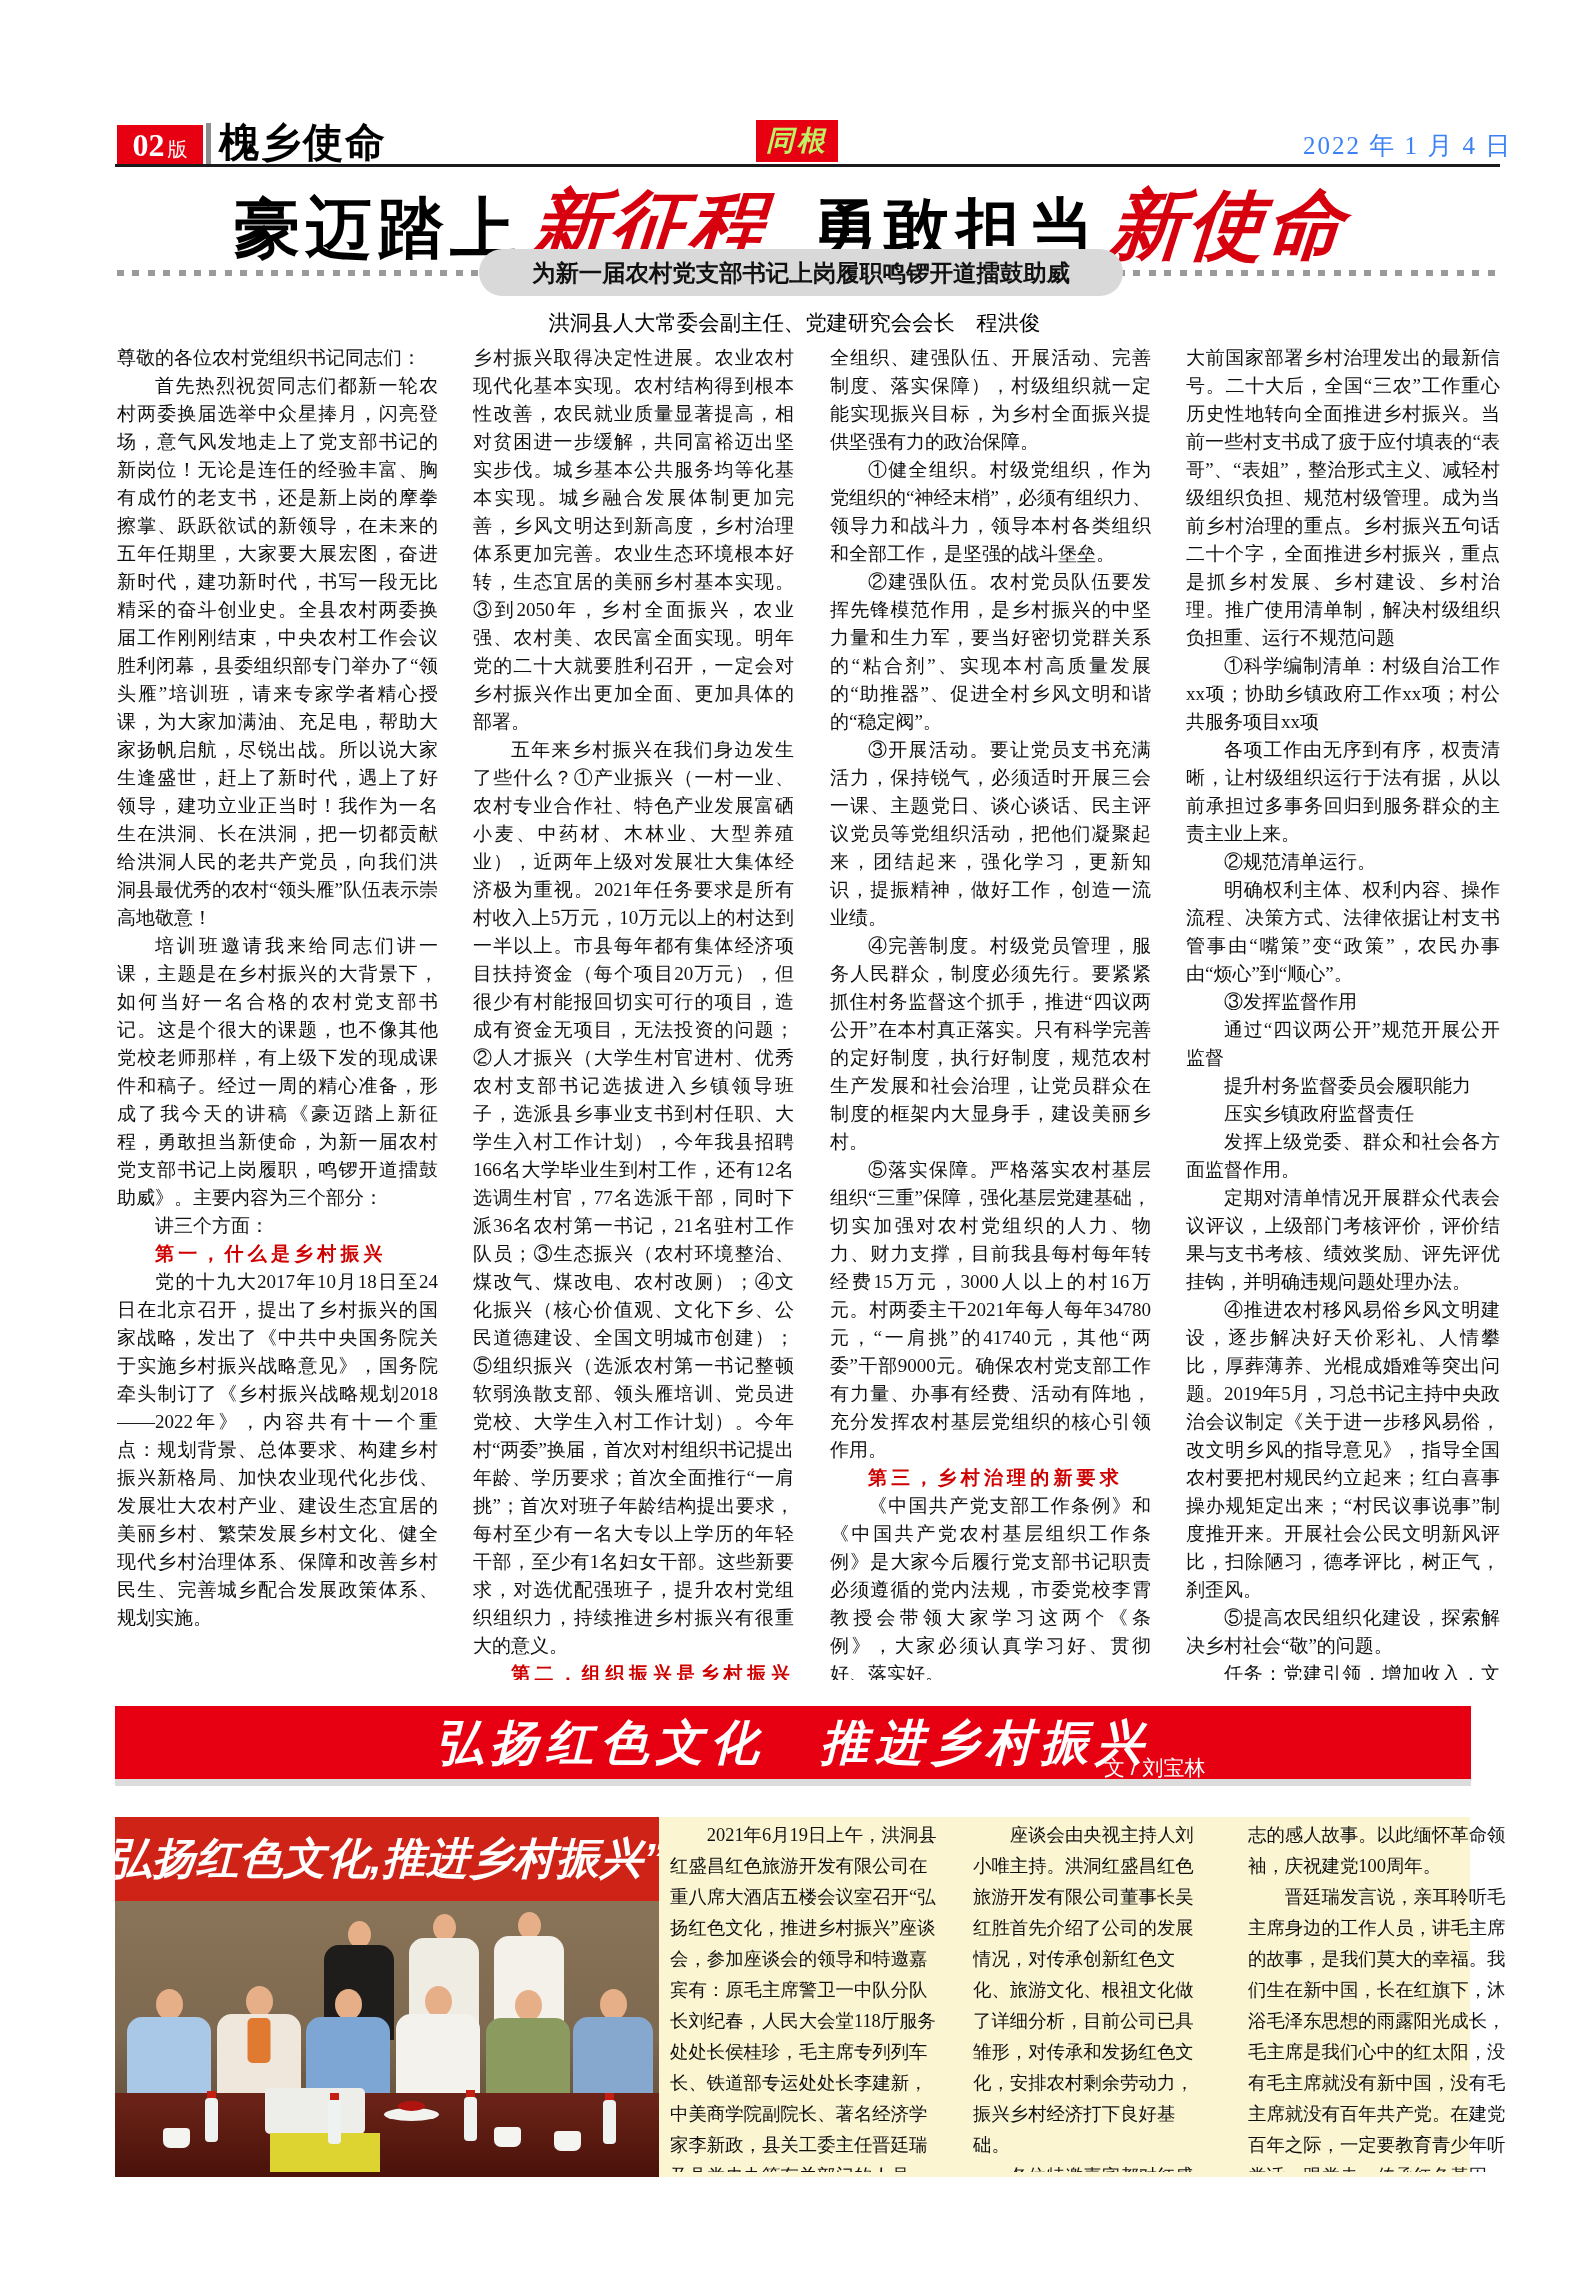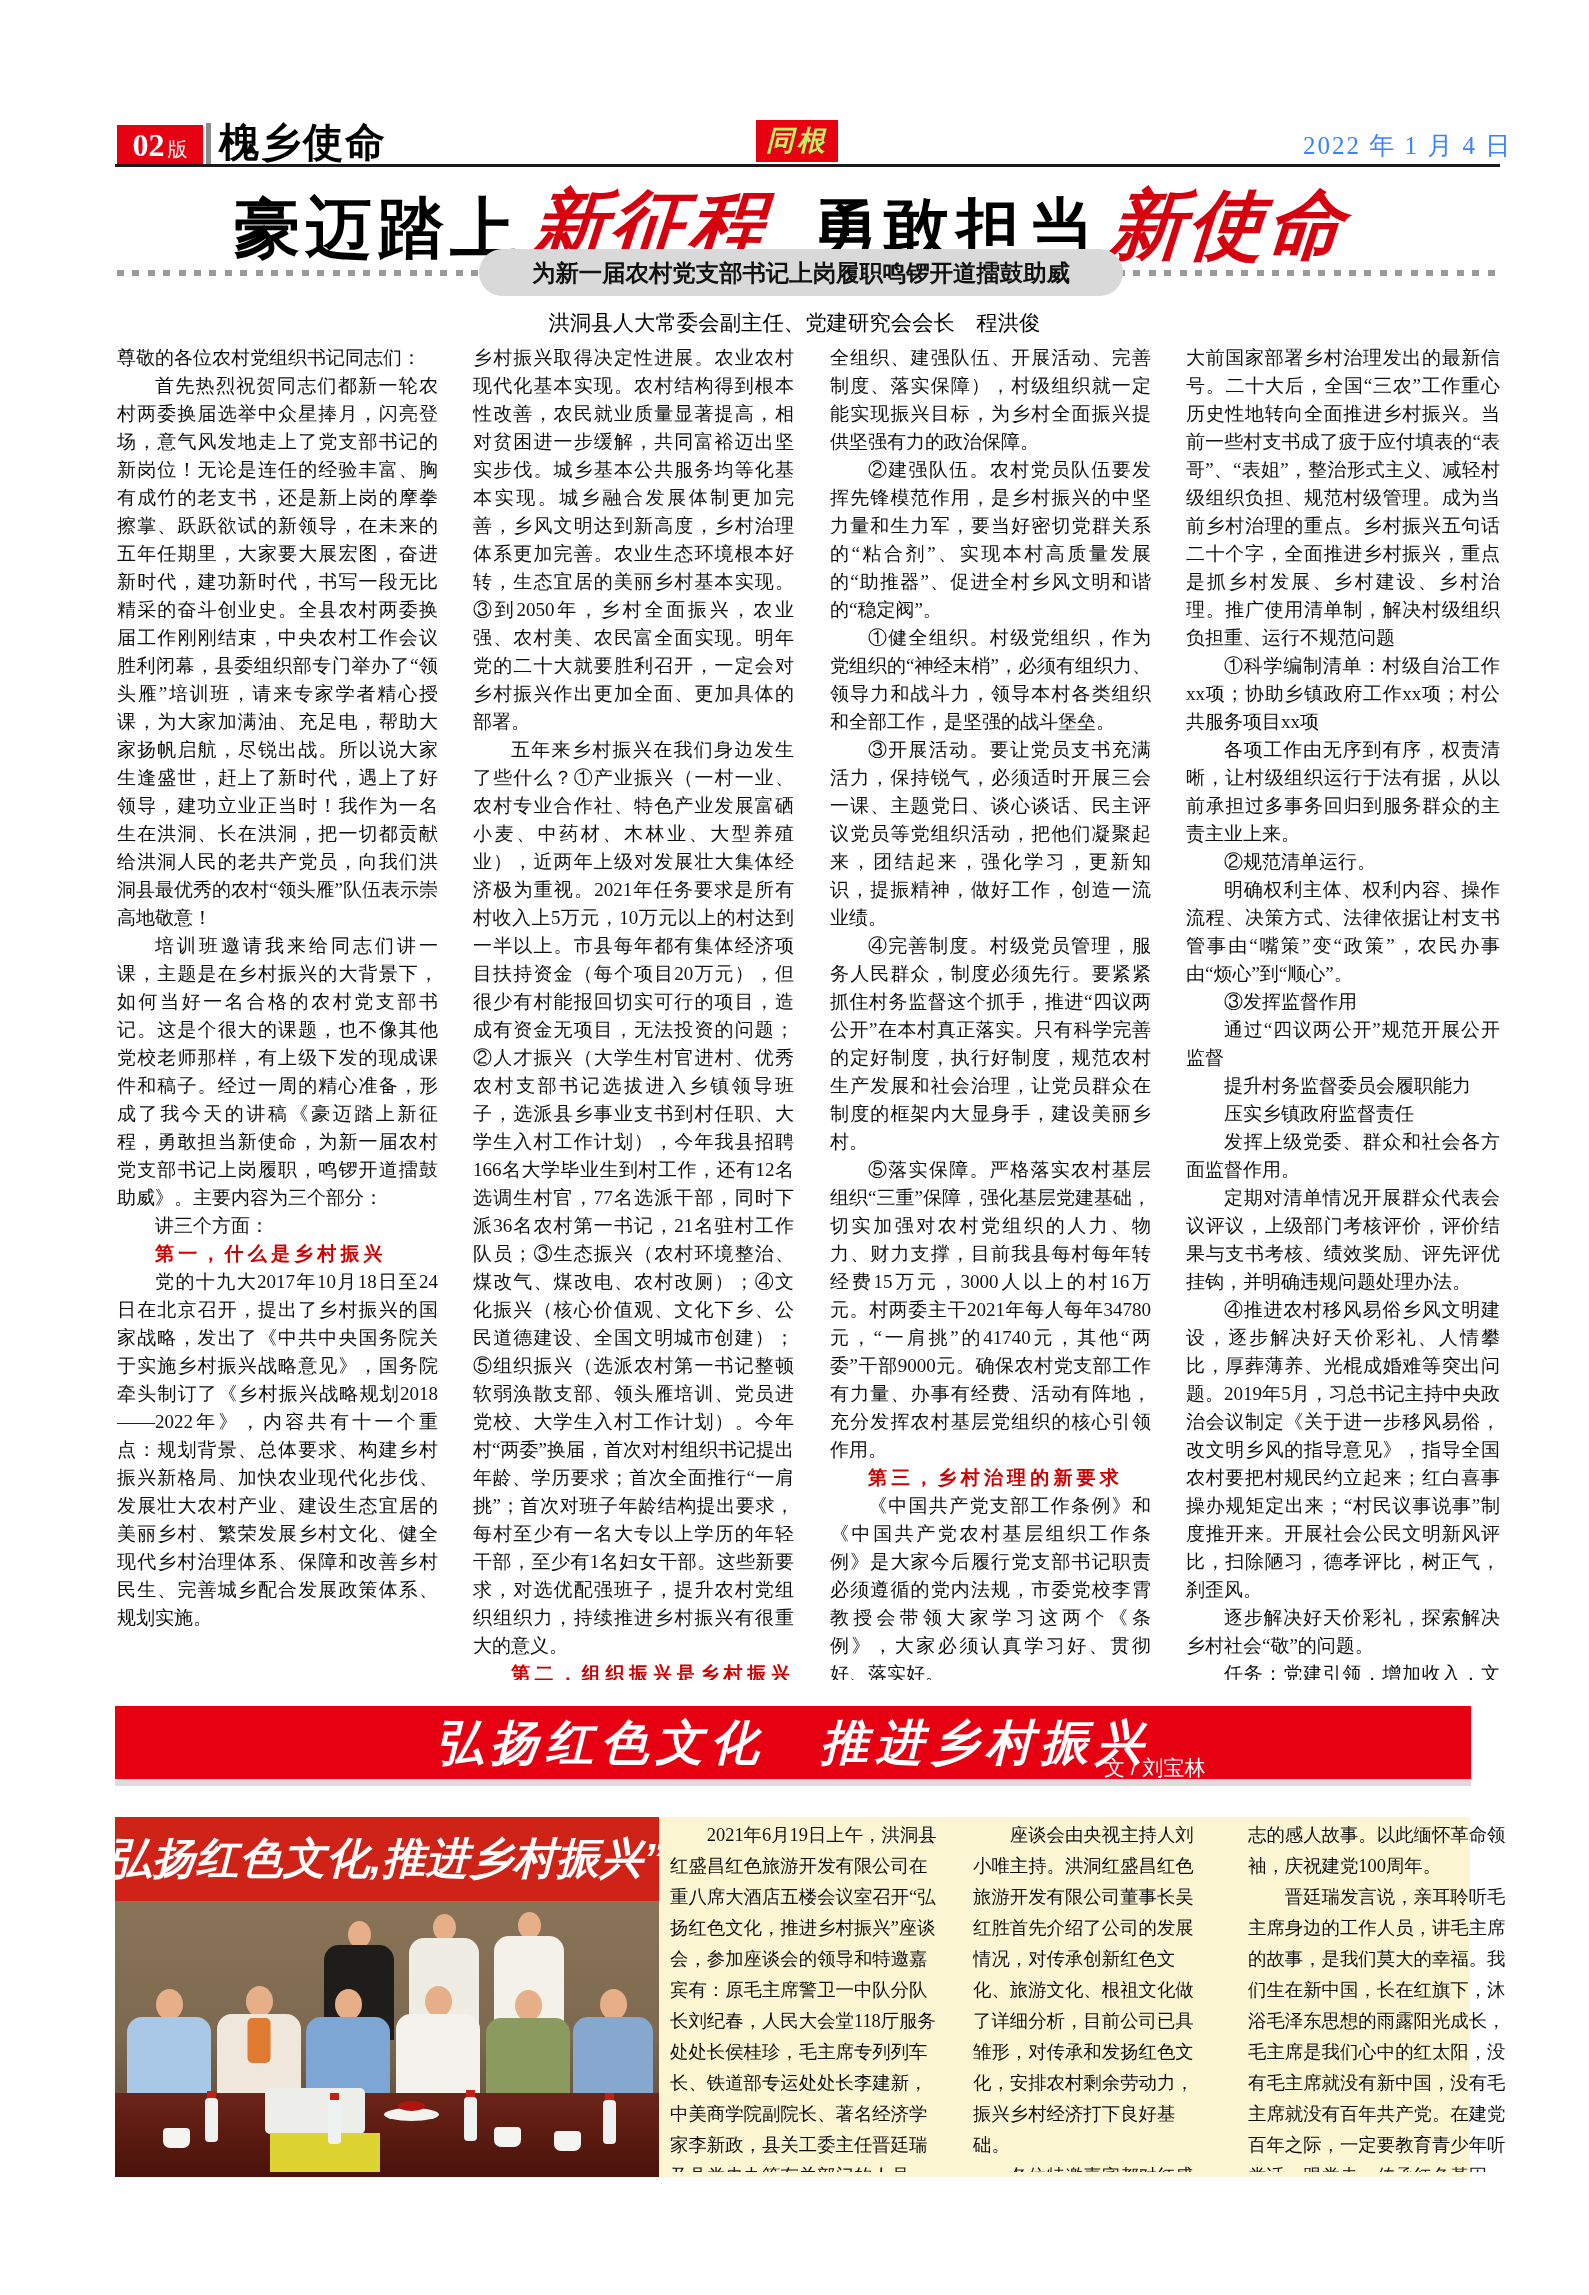--- a/index.html
+++ b/index.html
@@ -111,42 +111,42 @@
       <div class="para indent hr">第一，什么是乡村振兴</div>
       <div class="para indent">党的十九大2017年10月18日至24日在北京召开，提出了乡村振兴的国家战略，发出了《中共中央国务院关于实施乡村振兴战略意见》，国务院牵头制订了《乡村振兴战略规划2018——2022年》，内容共有十一个重点：规划背景、总体要求、构建乡村振兴新格局、加快农业现代化步伐、发展壮大农村产业、建设生态宜居的美丽乡村、繁荣发展乡村文化、健全现代乡村治理体系、保障和改善乡村民生、完善城乡配合发展政策体系、规划实施。</div>
     </div>
   <div id="col2" class="col">
       <div class="para">乡村振兴取得决定性进展。农业农村现代化基本实现。农村结构得到根本性改善，农民就业质量显著提高，相对贫困进一步缓解，共同富裕迈出坚实步伐。城乡基本公共服务均等化基本实现。城乡融合发展体制更加完善，乡风文明达到新高度，乡村治理体系更加完善。农业生态环境根本好转，生态宜居的美丽乡村基本实现。③到2050年，乡村全面振兴，农业强、农村美、农民富全面实现。明年党的二十大就要胜利召开，一定会对乡村振兴作出更加全面、更加具体的部署。</div>
       <div class="para indent">五年来乡村振兴在我们身边发生了些什么？①产业振兴（一村一业、农村专业合作社、特色产业发展富硒小麦、中药材、木林业、大型养殖业），近两年上级对发展壮大集体经济极为重视。2021年任务要求是所有村收入上5万元，10万元以上的村达到一半以上。市县每年都有集体经济项目扶持资金（每个项目20万元），但很少有村能报回切实可行的项目，造成有资金无项目，无法投资的问题；②人才振兴（大学生村官进村、优秀农村支部书记选拔进入乡镇领导班子，选派县乡事业支书到村任职、大学生入村工作计划），今年我县招聘166名大学毕业生到村工作，还有12名选调生村官，77名选派干部，同时下派36名农村第一书记，21名驻村工作队员；③生态振兴（农村环境整治、煤改气、煤改电、农村改厕）；④文化振兴（核心价值观、文化下乡、公民道德建设、全国文明城市创建）；⑤组织振兴（选派农村第一书记整顿软弱涣散支部、领头雁培训、党员进党校、大学生入村工作计划）。今年村“两委”换届，首次对村组织书记提出年龄、学历要求；首次全面推行“一肩挑”；首次对班子年龄结构提出要求，每村至少有一名大专以上学历的年轻干部，至少有1名妇女干部。这些新要求，对选优配强班子，提升农村党组织组织力，持续推进乡村振兴有很重大的意义。</div>
       <div class="para indent hr">第二，组织振兴是乡村振兴的政治保障</div>
     </div>
   <div id="col3" class="col">
       <div class="para">全组织、建强队伍、开展活动、完善制度、落实保障），村级组织就一定能实现振兴目标，为乡村全面振兴提供坚强有力的政治保障。</div>
+      <div class="para indent">①健全组织。村级党组织，作为党组织的“神经末梢”，必须有组织力、领导力和战斗力，领导本村各类组织和全部工作，是坚强的战斗堡垒。</div>
       <div class="para indent">②建强队伍。农村党员队伍要发挥先锋模范作用，是乡村振兴的中坚力量和生力军，要当好密切党群关系的“粘合剂”、实现本村高质量发展的“助推器”、促进全村乡风文明和谐的“稳定阀”。</div>
-      <div class="para indent">①健全组织。村级党组织，作为党组织的“神经末梢”，必须有组织力、领导力和战斗力，领导本村各类组织和全部工作，是坚强的战斗堡垒。</div>
       <div class="para indent">③开展活动。要让党员支书充满活力，保持锐气，必须适时开展三会一课、主题党日、谈心谈话、民主评议党员等党组织活动，把他们凝聚起来，团结起来，强化学习，更新知识，提振精神，做好工作，创造一流业绩。</div>
       <div class="para indent">④完善制度。村级党员管理，服务人民群众，制度必须先行。要紧紧抓住村务监督这个抓手，推进“四议两公开”在本村真正落实。只有科学完善的定好制度，执行好制度，规范农村生产发展和社会治理，让党员群众在制度的框架内大显身手，建设美丽乡村。</div>
       <div class="para indent">⑤落实保障。严格落实农村基层组织“三重”保障，强化基层党建基础，切实加强对农村党组织的人力、物力、财力支撑，目前我县每村每年转经费15万元，3000人以上的村16万元。村两委主干2021年每人每年34780元，“一肩挑”的41740元，其他“两委”干部9000元。确保农村党支部工作有力量、办事有经费、活动有阵地，充分发挥农村基层党组织的核心引领作用。</div>
       <div class="para indent hr">第三，乡村治理的新要求</div>
       <div class="para indent">《中国共产党支部工作条例》和《中国共产党农村基层组织工作条例》是大家今后履行党支部书记职责必须遵循的党内法规，市委党校李霄教授会带领大家学习这两个《条例》，大家必须认真学习好、贯彻好、落实好。</div>
     </div>
   <div id="col4" class="col">
       <div class="para">大前国家部署乡村治理发出的最新信号。二十大后，全国“三农”工作重心历史性地转向全面推进乡村振兴。当前一些村支书成了疲于应付填表的“表哥”、“表姐”，整治形式主义、减轻村级组织负担、规范村级管理。成为当前乡村治理的重点。乡村振兴五句话二十个字，全面推进乡村振兴，重点是抓乡村发展、乡村建设、乡村治理。推广使用清单制，解决村级组织负担重、运行不规范问题</div>
       <div class="para indent">①科学编制清单：村级自治工作xx项；协助乡镇政府工作xx项；村公共服务项目xx项</div>
       <div class="para indent">各项工作由无序到有序，权责清晰，让村级组织运行于法有据，从以前承担过多事务回归到服务群众的主责主业上来。</div>
       <div class="para indent">②规范清单运行。</div>
       <div class="para indent">明确权利主体、权利内容、操作流程、决策方式、法律依据让村支书管事由“嘴策”变“政策”，农民办事由“烦心”到“顺心”。</div>
       <div class="para indent">③发挥监督作用</div>
       <div class="para indent">通过“四议两公开”规范开展公开监督</div>
       <div class="para indent">提升村务监督委员会履职能力</div>
       <div class="para indent">压实乡镇政府监督责任</div>
       <div class="para indent">发挥上级党委、群众和社会各方面监督作用。</div>
       <div class="para indent">定期对清单情况开展群众代表会议评议，上级部门考核评价，评价结果与支书考核、绩效奖励、评先评优挂钩，并明确违规问题处理办法。</div>
       <div class="para indent">④推进农村移风易俗乡风文明建设，逐步解决好天价彩礼、人情攀比，厚葬薄养、光棍成婚难等突出问题。2019年5月，习总书记主持中央政治会议制定《关于进一步移风易俗，改文明乡风的指导意见》，指导全国农村要把村规民约立起来；红白喜事操办规矩定出来；“村民议事说事”制度推开来。开展社会公民文明新风评比，扫除陋习，德孝评比，树正气，刹歪风。</div>
-      <div class="para indent">逐步解决好天价彩礼，探索解决乡村社会“敬”的问题。</div>
+      <div class="para indent">⑤提高农民组织化建设，探索解决乡村社会“敬”的问题。</div>
       <div class="para indent">任务：党建引领，增加收入，文化凝聚，矛盾调处。</div>
     </div>
 
   <div class="banner">
     <div class="banner-title">弘扬红色文化　推进乡村振兴</div>
     <div class="banner-author">文 / 刘宝林</div>
   </div>
   <div class="banner-shadow"></div>
 
   <div class="photo">

